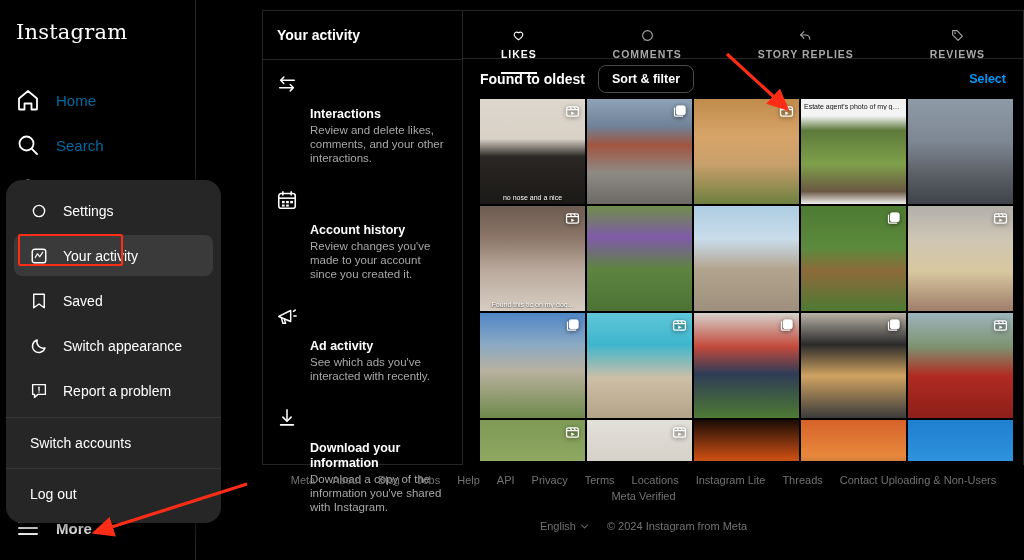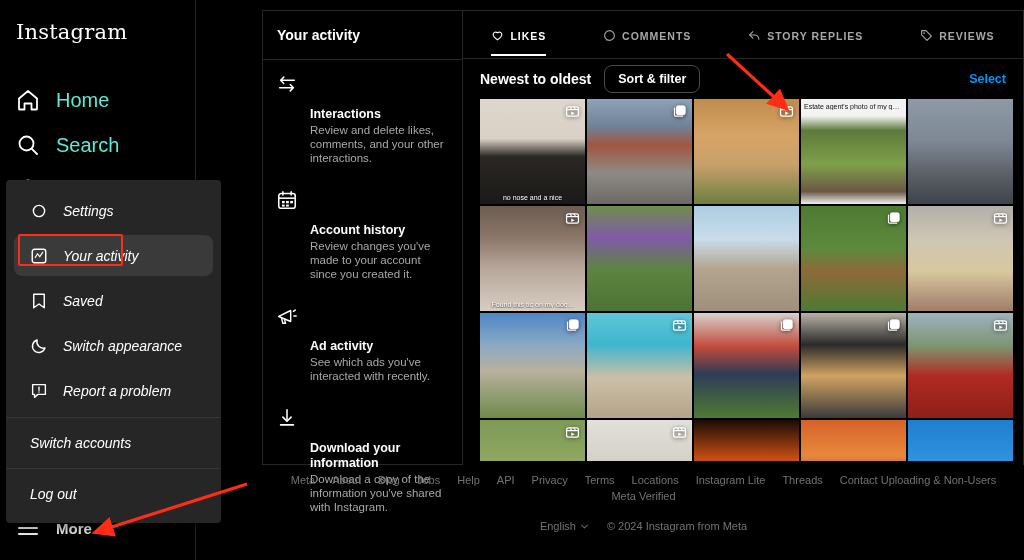--- a/index.html
+++ b/index.html
@@ -19,36 +19,36 @@
   #ig-logo {
     position:absolute; left:16px; top:20px;
     font-family:"DejaVu Serif", serif;
     font-size:21px; font-weight:400;
     letter-spacing:.2px; color:#fff;
   }
   .nav-item {
     position:absolute; left:8px; display:flex; align-items:center;
     gap:16px; padding:10px 8px; border-radius:8px; width:176px;
   }
-  .nav-item .nav-label { font-size:20px; color:#5eead4; }
+  .nav-item .nav-label { font-size:15px; color:#0369a1; }
   .nav-icon { width:24px; height:24px; flex:0 0 24px; display:block; }
 
   
   #more-item {
     position:absolute; left:8px; bottom:10px; display:flex;
     align-items:center; gap:16px; padding:10px 8px; border-radius:8px;
   }
   #more-item .nav-label { font-size:15px; font-weight:700; color:#fff; }
 
   
   #more-menu {
     position:absolute; left:6px; top:180px; width:215px;
-    background:#262626; border-radius:4px;
+    background:#262626; border-radius:16px;
     box-shadow:0 4px 16px rgba(0,0,0,.6);
-    overflow:hidden; z-index:30;font-style:italic;
+    overflow:hidden; z-index:30;
   }
   .menu-row {
     display:flex; align-items:center; gap:15px;
     height:41px; padding:0 16px; font-size:14px; color:#fff;
     margin:4px 8px; border-radius:8px;
   }
   .menu-row.active { background:#3a3a3a; }
   .menu-icon { width:18px; height:18px; flex:0 0 18px; display:block; }
   .menu-sep { height:1px; background:#363636; margin:6px 0; }
   .menu-row.plain { height:38px; font-size:14px; }
@@ -80,21 +80,21 @@
     border-top:1px solid #262626; border-right:1px solid #262626;
     background:#000;
   }
   #tabs {
     display:flex; justify-content:space-around; align-items:flex-start;
     height:48px; border-bottom:1px solid #262626; padding-top:18px;
   }
   .tab {
     display:flex; align-items:center; gap:6px;
     font-size:10.5px; font-weight:700; letter-spacing:1px;
-    color:#a8a8a8; padding-bottom:13px; position:relative;
+    color:#a8a8a8; padding-bottom:13px; position:relative;flex-direction:column;
   }
   .tab.active { color:#fff; }
   .tab.active::after {
     content:""; position:absolute; left:0; right:0; bottom:-1px;
     height:2px; background:#fff;
   }
   .tab-icon { width:13px; height:13px; flex:0 0 13px; }
 
   #sortbar {
     display:flex; align-items:center; height:40px; padding:0 17px; gap:13px;
@@ -330,21 +330,21 @@
     <div class="tab">
       <svg class="tab-icon" viewBox="0 0 24 24">
         <path d="M3 11V3h8l10 10-8 8z" fill="none" stroke="currentColor" stroke-width="2" stroke-linejoin="round"></path>
         <circle cx="7.5" cy="7.5" r="1.6" fill="currentColor"></circle>
       </svg>
       <span>REVIEWS</span>
     </div>
   </div>
 
   <div id="sortbar">
-    <span id="sort-label">Newest to oldest</span>
+    <span id="sort-label">Found to oldest</span>
     <button id="sort-filter-btn">Sort &amp; filter</button>
     <span id="select-link">Select</span>
   </div>
 
   <div id="grid">
       <div class="cell">
         <div class="art" style="background: linear-gradient(rgb(222, 215, 205) 0%, rgb(217, 209, 198) 38%, rgb(42, 39, 36) 55%, rgb(27, 25, 23) 100%);"></div>
         <svg class="badge" viewBox="0 0 24 24">
           <rect x="2.5" y="4.5" width="19" height="15" rx="3" fill="none" stroke="#fff" stroke-width="2"></rect>
           <line x1="2.5" y1="9" x2="21.5" y2="9" stroke="#fff" stroke-width="2"></line>

